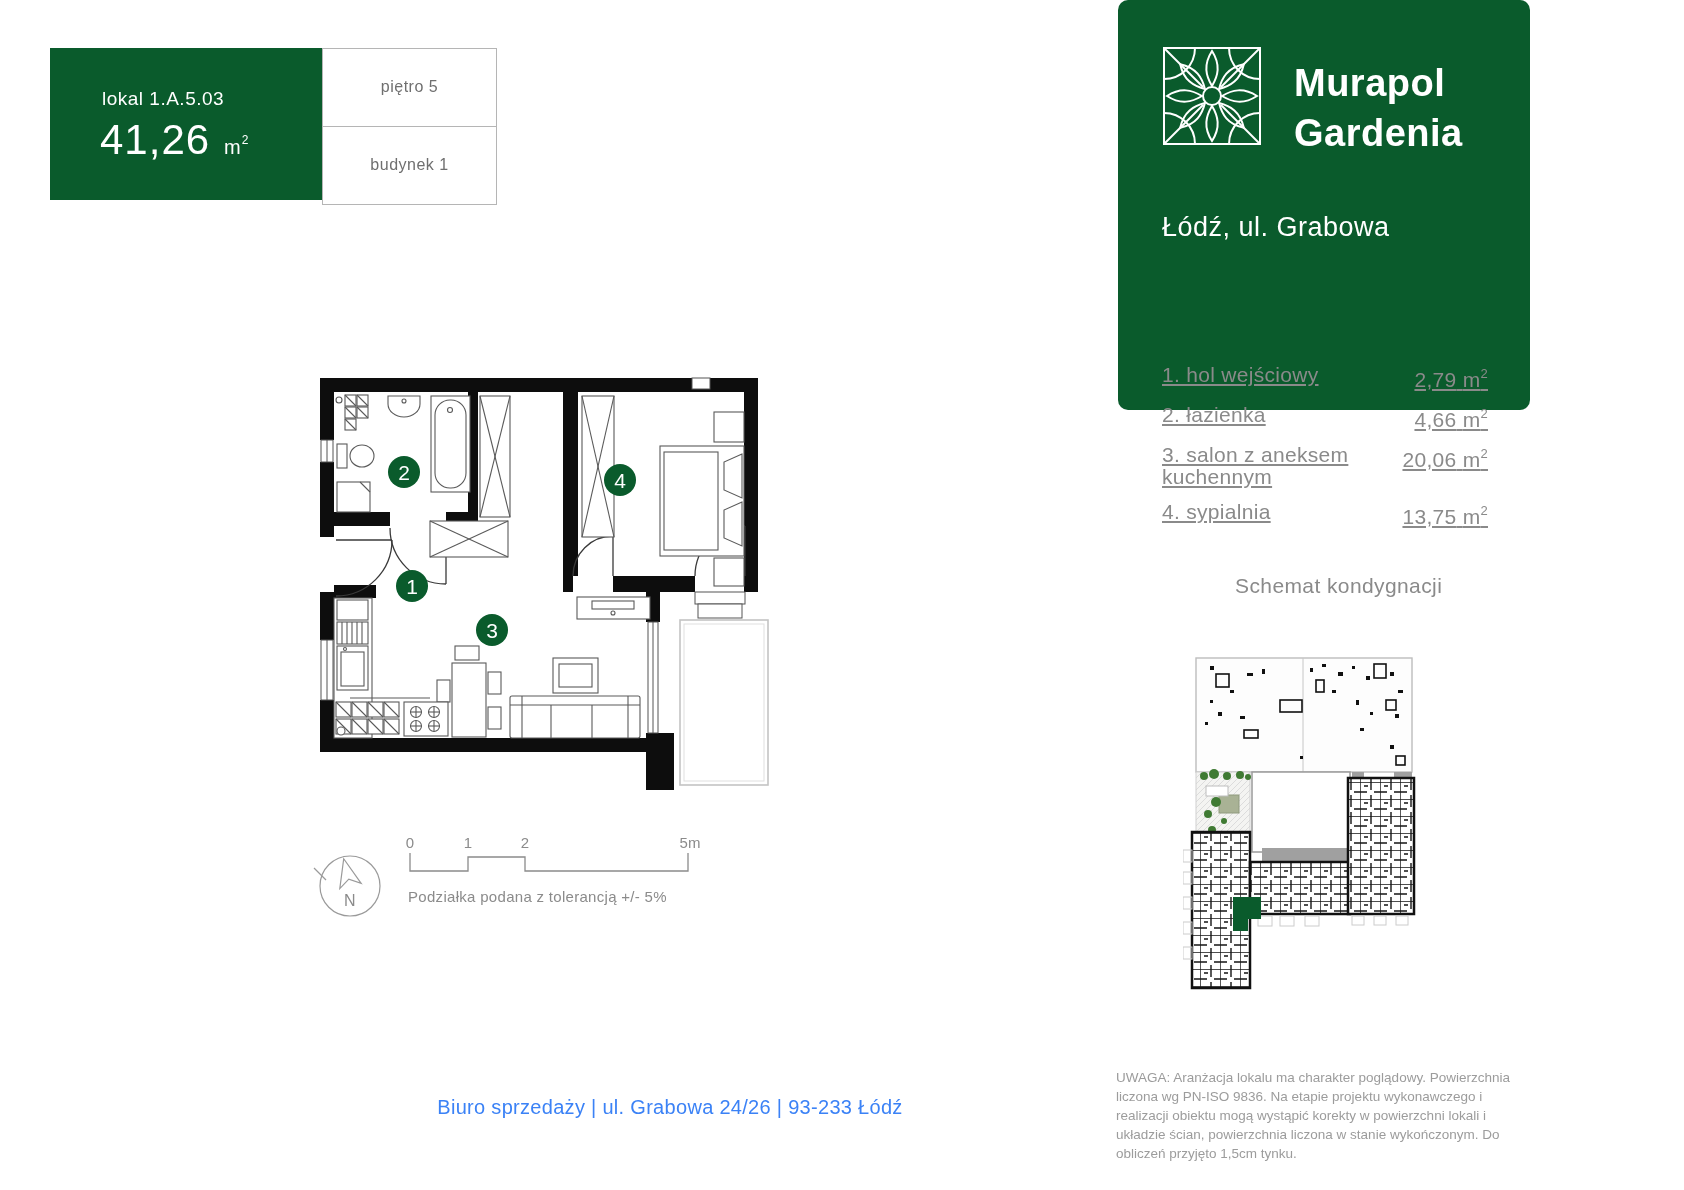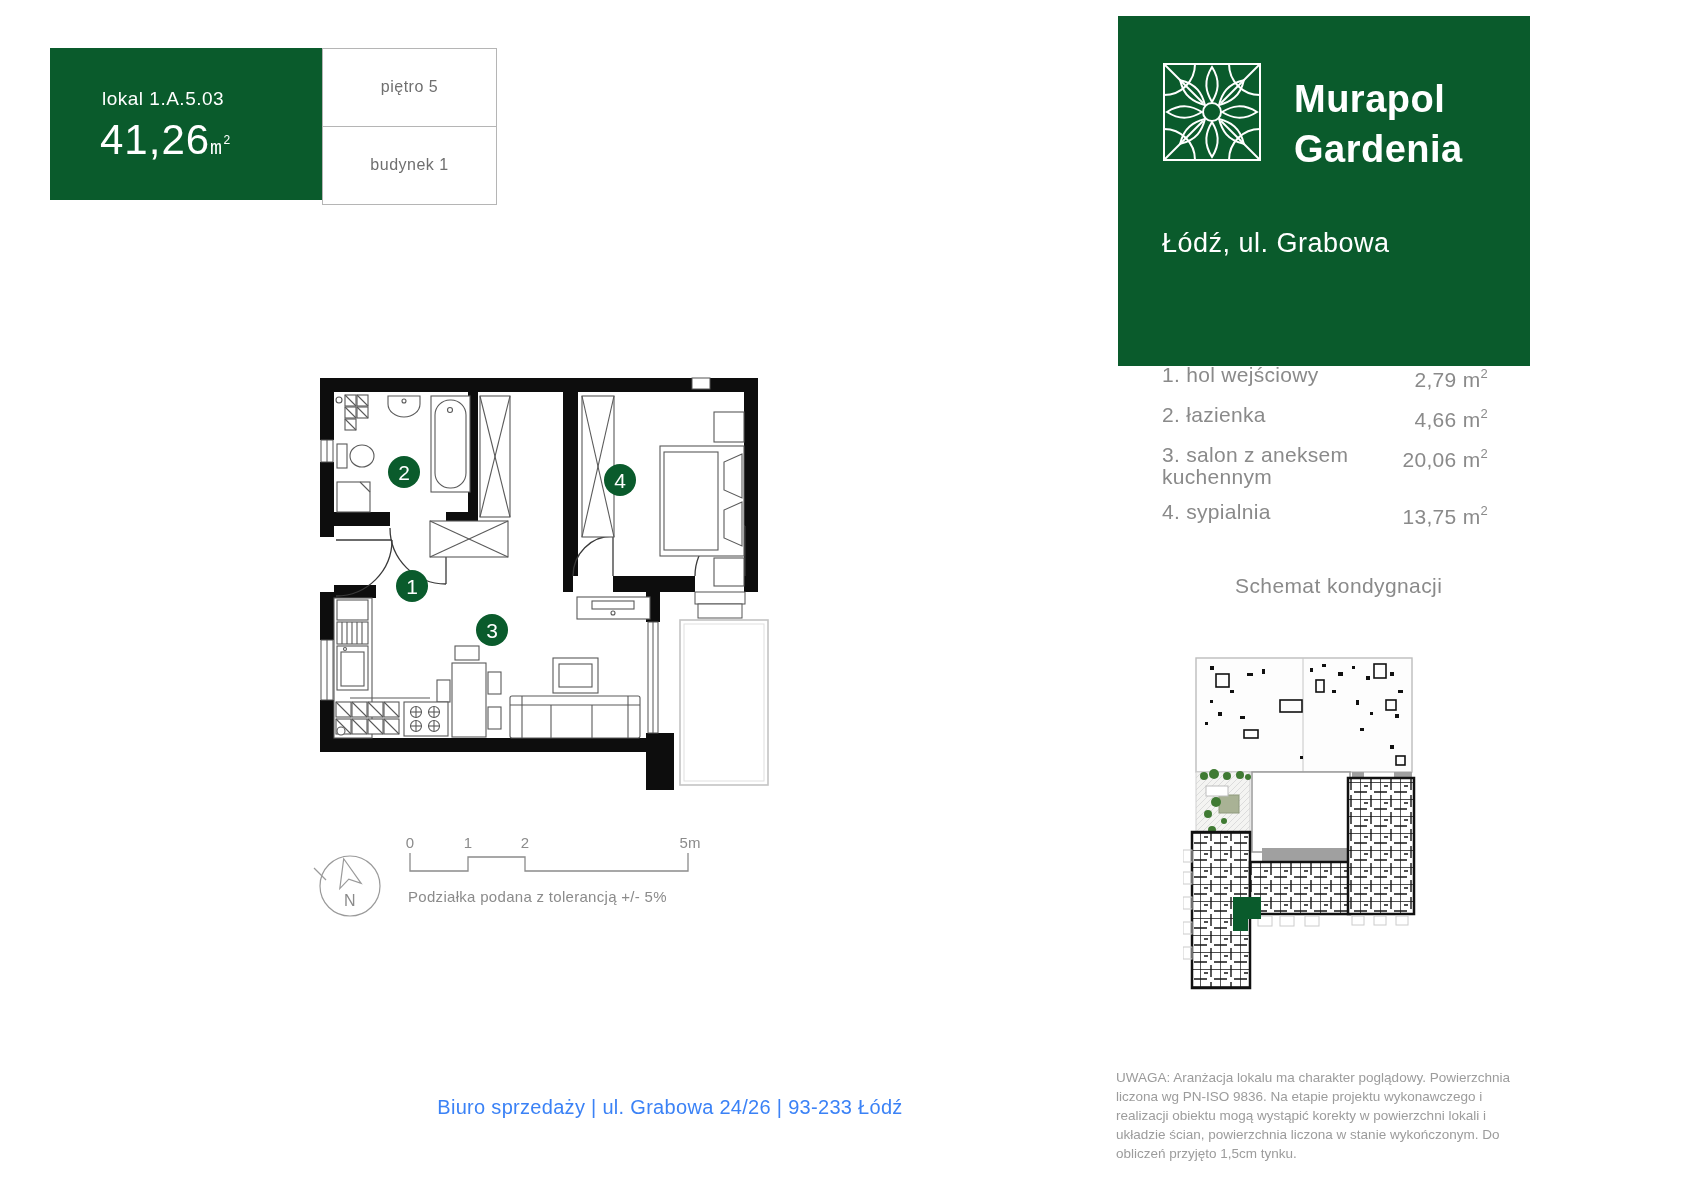--- a/index.html
+++ b/index.html
@@ -3,33 +3,33 @@
 <meta charset="utf-8">
 <style>
   html,body{margin:0;padding:0;background:#fff;}
   .canvas{position:relative;width:1684px;height:1190px;background:#fff;overflow:hidden;
           font-family:"Liberation Sans", sans-serif;}
   .abs{position:absolute;}
   
   .lokal-box{left:50px;top:48px;width:272px;height:152px;background:var(--green);color:#fff;}
   .lokal-label{position:absolute;left:52px;top:40px;font-size:19px;letter-spacing:.5px;}
   .lokal-area{position:absolute;left:50px;top:68px;font-size:42px;letter-spacing:1px;font-weight:400;}
-  .lokal-unit{font-size:20px;font-family:Liberation Mono, monospace;}
+  .lokal-unit{font-size:20px;margin-left:14px;}
   .lokal-unit sup{font-size:12px;position:relative;top:-2px;}
   .cells{left:322px;top:48px;width:175px;height:157px;border:1px solid #b5b5b5;box-sizing:border-box;}
   .cell{height:50%;display:flex;align-items:center;justify-content:center;
         font-size:16px;color:#6f6f6f;letter-spacing:.5px;box-sizing:border-box;}
   .cell.first{border-bottom:1px solid #b5b5b5;}
   
-  .brand-panel{left:1118px;top:16px;width:412px;height:350px;background:var(--green);color:#fff;}
+  .brand-panel{left:1118px;top:0;width:412px;height:410px;background:var(--green);color:#fff;border-radius:10px;}
   .brand-name{position:absolute;left:176px;top:58px;font-size:38px;font-weight:bold;
               letter-spacing:.5px;line-height:50px;}
   .brand-address{position:absolute;left:44px;top:212px;font-size:27px;letter-spacing:.5px;}
   
-  .room-list{left:1162px;top:364px;width:326px;color:#8a8a8a;font-size:21px;letter-spacing:.3px;}
+  .room-list{left:1162px;top:364px;width:326px;color:#8a8a8a;font-size:21px;letter-spacing:.3px;text-decoration:underline;}
   .room-row{display:flex;justify-content:space-between;margin-bottom:13px;line-height:22px;}
   .room-row sup{font-size:13px;position:relative;top:-1px;}
   .room-row.total sup{margin-left:4px;}
   
   .schemat-title{left:1190px;top:574px;font-size:21px;color:#8a8a8a;letter-spacing:.4px;margin-left:45px;}
   .footer{left:420px;top:1091px;width:500px;text-align:center;color:#3b82f6;
           font-size:20px;line-height:33px;letter-spacing:.3px;}
   .disclaimer{left:1116px;top:1068px;width:398px;color:#9c9c9c;font-size:13.5px;line-height:19px;}
   .scale-note{left:408px;top:888px;font-size:15px;color:#8b8b8b;letter-spacing:.3px;}
   svg text{font-family:"Liberation Sans", sans-serif;}

